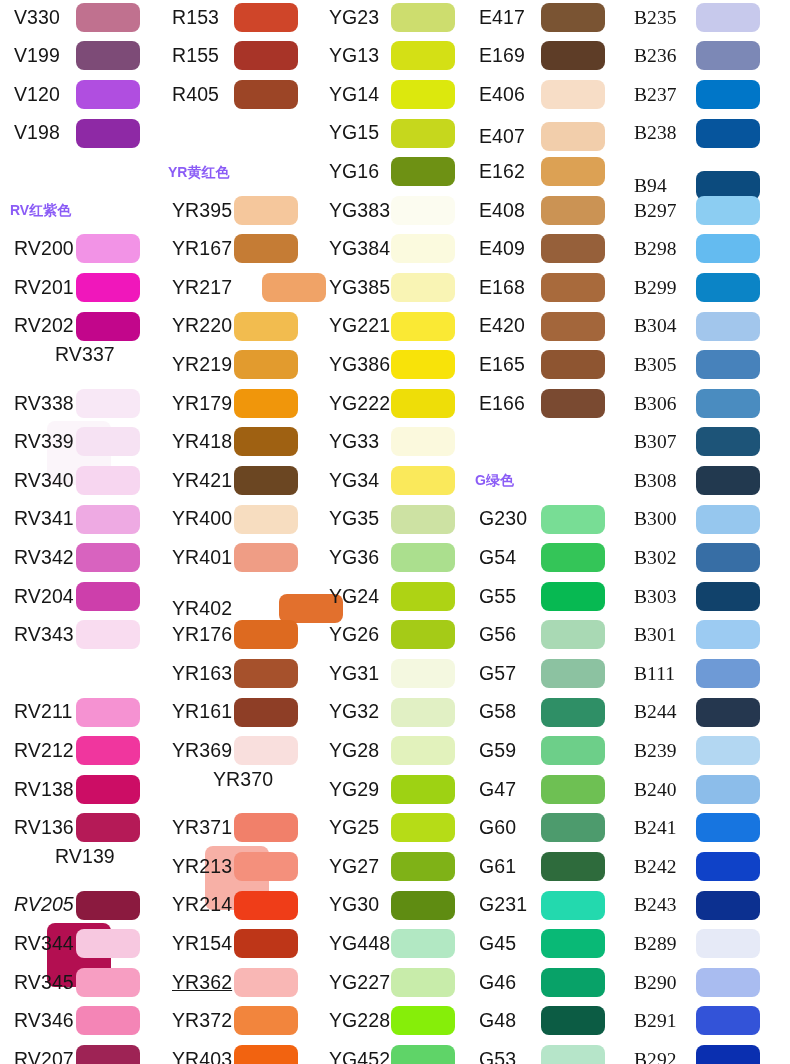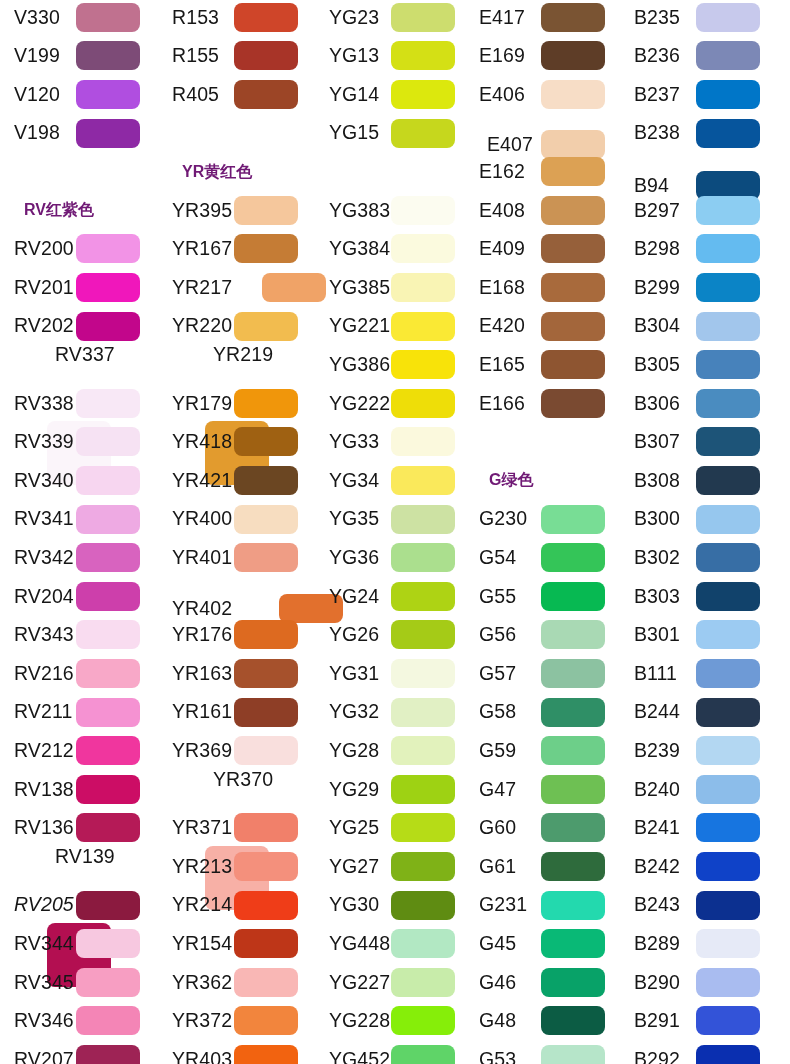--- a/index.html
+++ b/index.html
@@ -46,25 +46,25 @@
     white-space: nowrap;
   }
   .swatch {
     width: 64px;
     height: 29px;
     border-radius: 8px;
     flex: 0 0 64px;
   }
   .group-head {
     position: absolute;
-    left: 24px;
-    font-size: 16px;
+    left: 10px;
+    font-size: 14px;
     font-weight: bold;
     line-height: 1;
-    color: #701a75;
+    color: #8b5cf6;
     white-space: nowrap;
     height: 38.6px;
     display: flex;
     align-items: center;
   }
 </style>
 </head>
 <body>
 
 <div id="chart">
@@ -123,24 +123,20 @@
         <div class="swatch" style="background: rgb(216, 99, 191);"></div>
       </div>
       <div class="cell" style="top: 577px;">
         <div class="swatch-label">RV204</div>
         <div class="swatch" style="background: rgb(205, 63, 171);"></div>
       </div>
       <div class="cell" style="top: 615.6px;">
         <div class="swatch-label">RV343</div>
         <div class="swatch" style="background: rgb(249, 220, 240);"></div>
       </div>
-      <div class="cell" style="top: 654.2px;">
-        <div class="swatch-label">RV216</div>
-        <div class="swatch" style="background: rgb(248, 168, 200);"></div>
-      </div>
       <div class="cell" style="top: 692.8px;">
         <div class="swatch-label">RV211</div>
         <div class="swatch" style="background: rgb(245, 146, 210);"></div>
       </div>
       <div class="cell" style="top: 731.4px;">
         <div class="swatch-label">RV212</div>
         <div class="swatch" style="background: rgb(240, 54, 158);"></div>
       </div>
       <div class="cell" style="top: 770px;">
         <div class="swatch-label">RV138</div>
@@ -198,21 +194,21 @@
         <div class="swatch" style="background: rgb(197, 124, 53);"></div>
       </div>
       <div class="cell" style="top: 268.2px; gap: 28px;">
         <div class="swatch-label">YR217</div>
         <div class="swatch" style="background: rgb(240, 163, 103);"></div>
       </div>
       <div class="cell" style="top: 306.8px;">
         <div class="swatch-label">YR220</div>
         <div class="swatch" style="background: rgb(242, 188, 79);"></div>
       </div>
-      <div class="cell" style="top: 345.4px; flex-direction: column;">
+      <div class="cell" style="top: 345.4px;">
         <div class="swatch-label">YR219</div>
         <div class="swatch" style="background: rgb(226, 155, 46);"></div>
       </div>
       <div class="cell" style="top: 384px;">
         <div class="swatch-label">YR179</div>
         <div class="swatch" style="background: rgb(240, 150, 11);"></div>
       </div>
       <div class="cell" style="top: 422.6px;">
         <div class="swatch-label">YR418</div>
         <div class="swatch" style="background: rgb(159, 97, 18);"></div>
@@ -262,21 +258,21 @@
         <div class="swatch" style="background: rgb(244, 144, 124);"></div>
       </div>
       <div class="cell" style="top: 885.8px;">
         <div class="swatch-label">YR214</div>
         <div class="swatch" style="background: rgb(239, 61, 24);"></div>
       </div>
       <div class="cell" style="top: 924.4px;">
         <div class="swatch-label">YR154</div>
         <div class="swatch" style="background: rgb(190, 54, 24);"></div>
       </div>
-      <div class="cell" style="top: 963px;">
+      <div class="cell" style="top: 963px; text-decoration: underline;">
         <div class="swatch-label">YR362</div>
         <div class="swatch" style="background: rgb(249, 183, 181);"></div>
       </div>
       <div class="cell" style="top: 1001.6px;">
         <div class="swatch-label">YR372</div>
         <div class="swatch" style="background: rgb(242, 133, 61);"></div>
       </div>
       <div class="cell" style="top: 1040.2px;">
         <div class="swatch-label">YR403</div>
         <div class="swatch" style="background: rgb(242, 99, 16);"></div>
@@ -291,20 +287,24 @@
         <div class="swatch-label">YG13</div>
         <div class="swatch" style="background: rgb(212, 224, 21);"></div>
       </div>
       <div class="cell" style="top: 75.2px;">
         <div class="swatch-label">YG14</div>
         <div class="swatch" style="background: rgb(220, 232, 13);"></div>
       </div>
       <div class="cell" style="top: 113.8px;">
         <div class="swatch-label">YG15</div>
         <div class="swatch" style="background: rgb(198, 215, 29);"></div>
+      </div>
+      <div class="cell" style="top: 152.4px;">
+        <div class="swatch-label">YG16</div>
+        <div class="swatch" style="background: rgb(110, 145, 20);"></div>
       </div>
       <div class="cell" style="top: 191px;">
         <div class="swatch-label">YG383</div>
         <div class="swatch" style="background: rgb(252, 252, 240);"></div>
       </div>
       <div class="cell" style="top: 229.6px;">
         <div class="swatch-label">YG384</div>
         <div class="swatch" style="background: rgb(251, 250, 222);"></div>
       </div>
       <div class="cell" style="top: 268.2px;">
@@ -399,21 +399,21 @@
         <div class="swatch" style="background: rgb(122, 84, 51);"></div>
       </div>
       <div class="cell" style="top: 36.6px;">
         <div class="swatch-label">E169</div>
         <div class="swatch" style="background: rgb(94, 61, 39);"></div>
       </div>
       <div class="cell" style="top: 75.2px;">
         <div class="swatch-label">E406</div>
         <div class="swatch" style="background: rgb(247, 221, 198);"></div>
       </div>
-      <div class="cell" style="top: 125px; text-align: center;">
+      <div class="cell" style="top: 117px;">
         <div class="swatch-label">E407</div>
         <div class="swatch" style="background: rgb(242, 206, 171);"></div>
       </div>
       <div class="cell" style="top: 152.4px;">
         <div class="swatch-label">E162</div>
         <div class="swatch" style="background: rgb(220, 161, 84);"></div>
       </div>
       <div class="cell" style="top: 191px;">
         <div class="swatch-label">E408</div>
         <div class="swatch" style="background: rgb(203, 147, 84);"></div>
@@ -492,21 +492,21 @@
       </div>
       <div class="cell" style="top: 1001.6px;">
         <div class="swatch-label">G48</div>
         <div class="swatch" style="background: rgb(12, 92, 68);"></div>
       </div>
       <div class="cell" style="top: 1040.2px;">
         <div class="swatch-label">G53</div>
         <div class="swatch" style="background: rgb(182, 229, 201);"></div>
       </div>
     </div>
-    <div class="column" style="left: 620px;">
+    <div class="column" style="left: 620px; font-family: Liberation Serif, serif;">
       <div class="cell" style="top: -2px;">
         <div class="swatch-label">B235</div>
         <div class="swatch" style="background: rgb(199, 201, 236);"></div>
       </div>
       <div class="cell" style="top: 36.6px;">
         <div class="swatch-label">B236</div>
         <div class="swatch" style="background: rgb(124, 136, 182);"></div>
       </div>
       <div class="cell" style="top: 75.2px;">
         <div class="swatch-label">B237</div>

